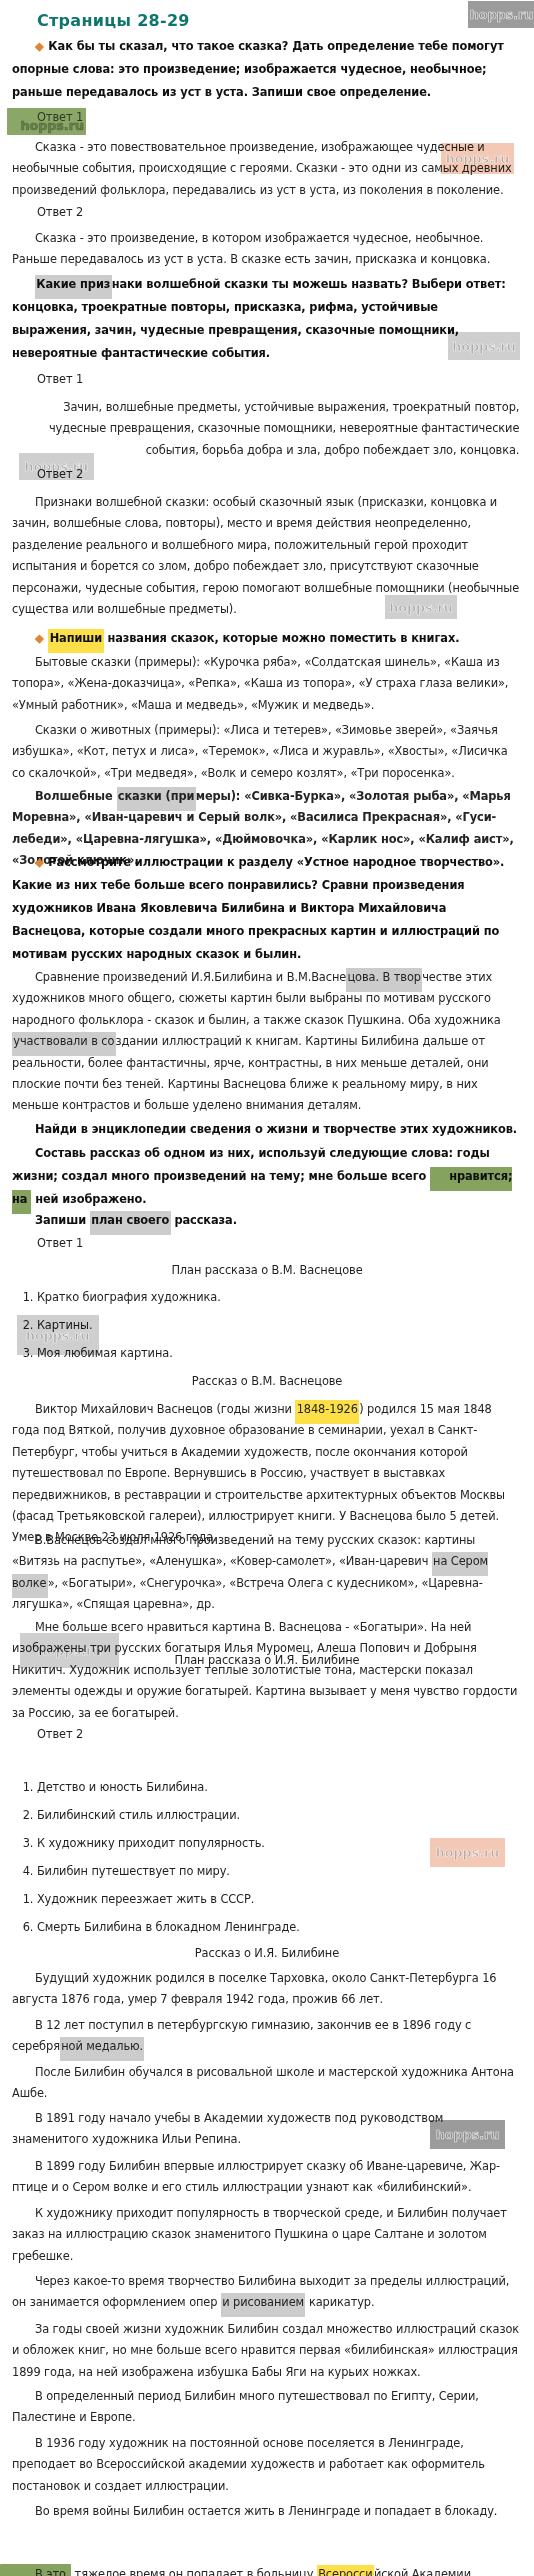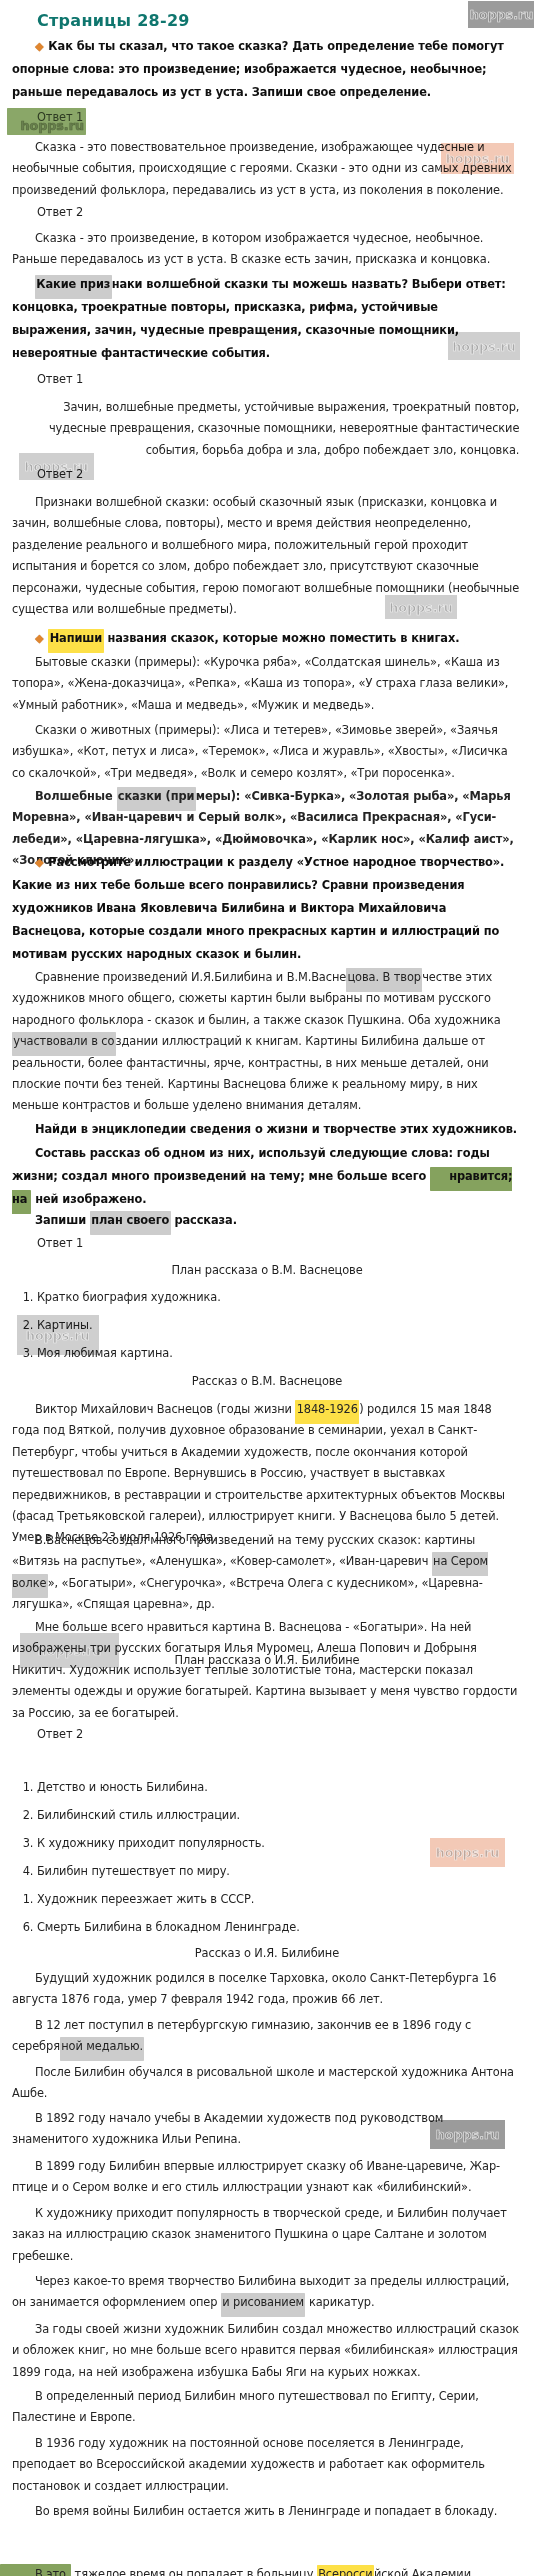--- a/index.html
+++ b/index.html
@@ -68,21 +68,21 @@
     <div class="blk item" style="top: 1777px;">1. Детство и юность Билибина.</div>
     <div class="blk item" style="top: 1805px;">2. Билибинский стиль иллюстрации.</div>
     <div class="blk item" style="top: 1833px;">3. К художнику приходит популярность.</div>
     <div class="blk item" style="top: 1861px;">4. Билибин путешествует по миру.</div>
     <div class="blk item" style="top: 1889px;">1. Художник переезжает жить в СССР.</div>
     <div class="blk item" style="top: 1917px;">6. Смерть Билибина в блокадном Ленинграде.</div>
     <div class="blk center" style="top: 1943px;">Рассказ о И.Я. Билибине</div>
     <div class="blk p" style="top: 1968px;">Будущий художник родился в поселке Тарховка, около Санкт-Петербурга 16 августа 1876 года, умер 7 февраля 1942 года, прожив 66 лет.</div>
     <div class="blk p" style="top: 2015px;">В 12 лет поступил в петербургскую гимназию, закончив ее в 1896 году с серебря<span class="hl hl-gray-light">ной медалью.</span></div>
     <div class="blk p" style="top: 2062px;">После Билибин обучался в рисовальной школе и мастерской художника Антона Ашбе.</div>
-    <div class="blk p" style="top: 2108px;">В 1892 году начало учебы в Академии художеств под руководством знаменитого художника Ильи Репина.</div>
+    <div class="blk p" style="top: 2108px;">В 1891 году начало учебы в Академии художеств под руководством знаменитого художника Ильи Репина.</div>
     <div class="blk p" style="top: 2156px;">В 1899 году Билибин впервые иллюстрирует сказку об Иване-царевиче, Жар-птице и о Сером волке и его стиль иллюстрации узнают как «билибинский».</div>
     <div class="blk p" style="top: 2203px;">К художнику приходит популярность в творческой среде, и Билибин получает заказ на иллюстрацию сказок знаменитого Пушкина о царе Салтане и золотом гребешке.</div>
     <div class="blk p" style="top: 2271px;">Через какое-то время творчество Билибина выходит за пределы иллюстраций, он занимается оформлением опер <span class="hl hl-gray-light">и рисованием</span> карикатур.</div>
     <div class="blk p" style="top: 2319px;">За годы своей жизни художник Билибин создал множество иллюстраций сказок и обложек книг, но мне больше всего нравится первая «билибинская» иллюстрация 1899 года, на ней изображена избушка Бабы Яги на курьих ножках.</div>
     <div class="blk p" style="top: 2386px;">В определенный период Билибин много путешествовал по Египту, Серии, Палестине и Европе.</div>
     <div class="blk p" style="top: 2433px;">В 1936 году художник на постоянной основе поселяется в Ленинграде, преподает во Всероссийской академии художеств и работает как оформитель постановок и создает иллюстрации.</div>
     <div class="blk p" style="top: 2501px;">Во время войны Билибин остается жить в Ленинграде и попадает в блокаду.</div>
     <div class="blk p" style="top: 2527px; margin-top: 37px;"><span class="hl hl-green-edge">В это</span> тяжелое время он попадает в больницу <span class="hl hl-pink-light">Всеросси</span>йской Академии художеств и там умирает.</div>
   </div>
 <div id="overlays">

